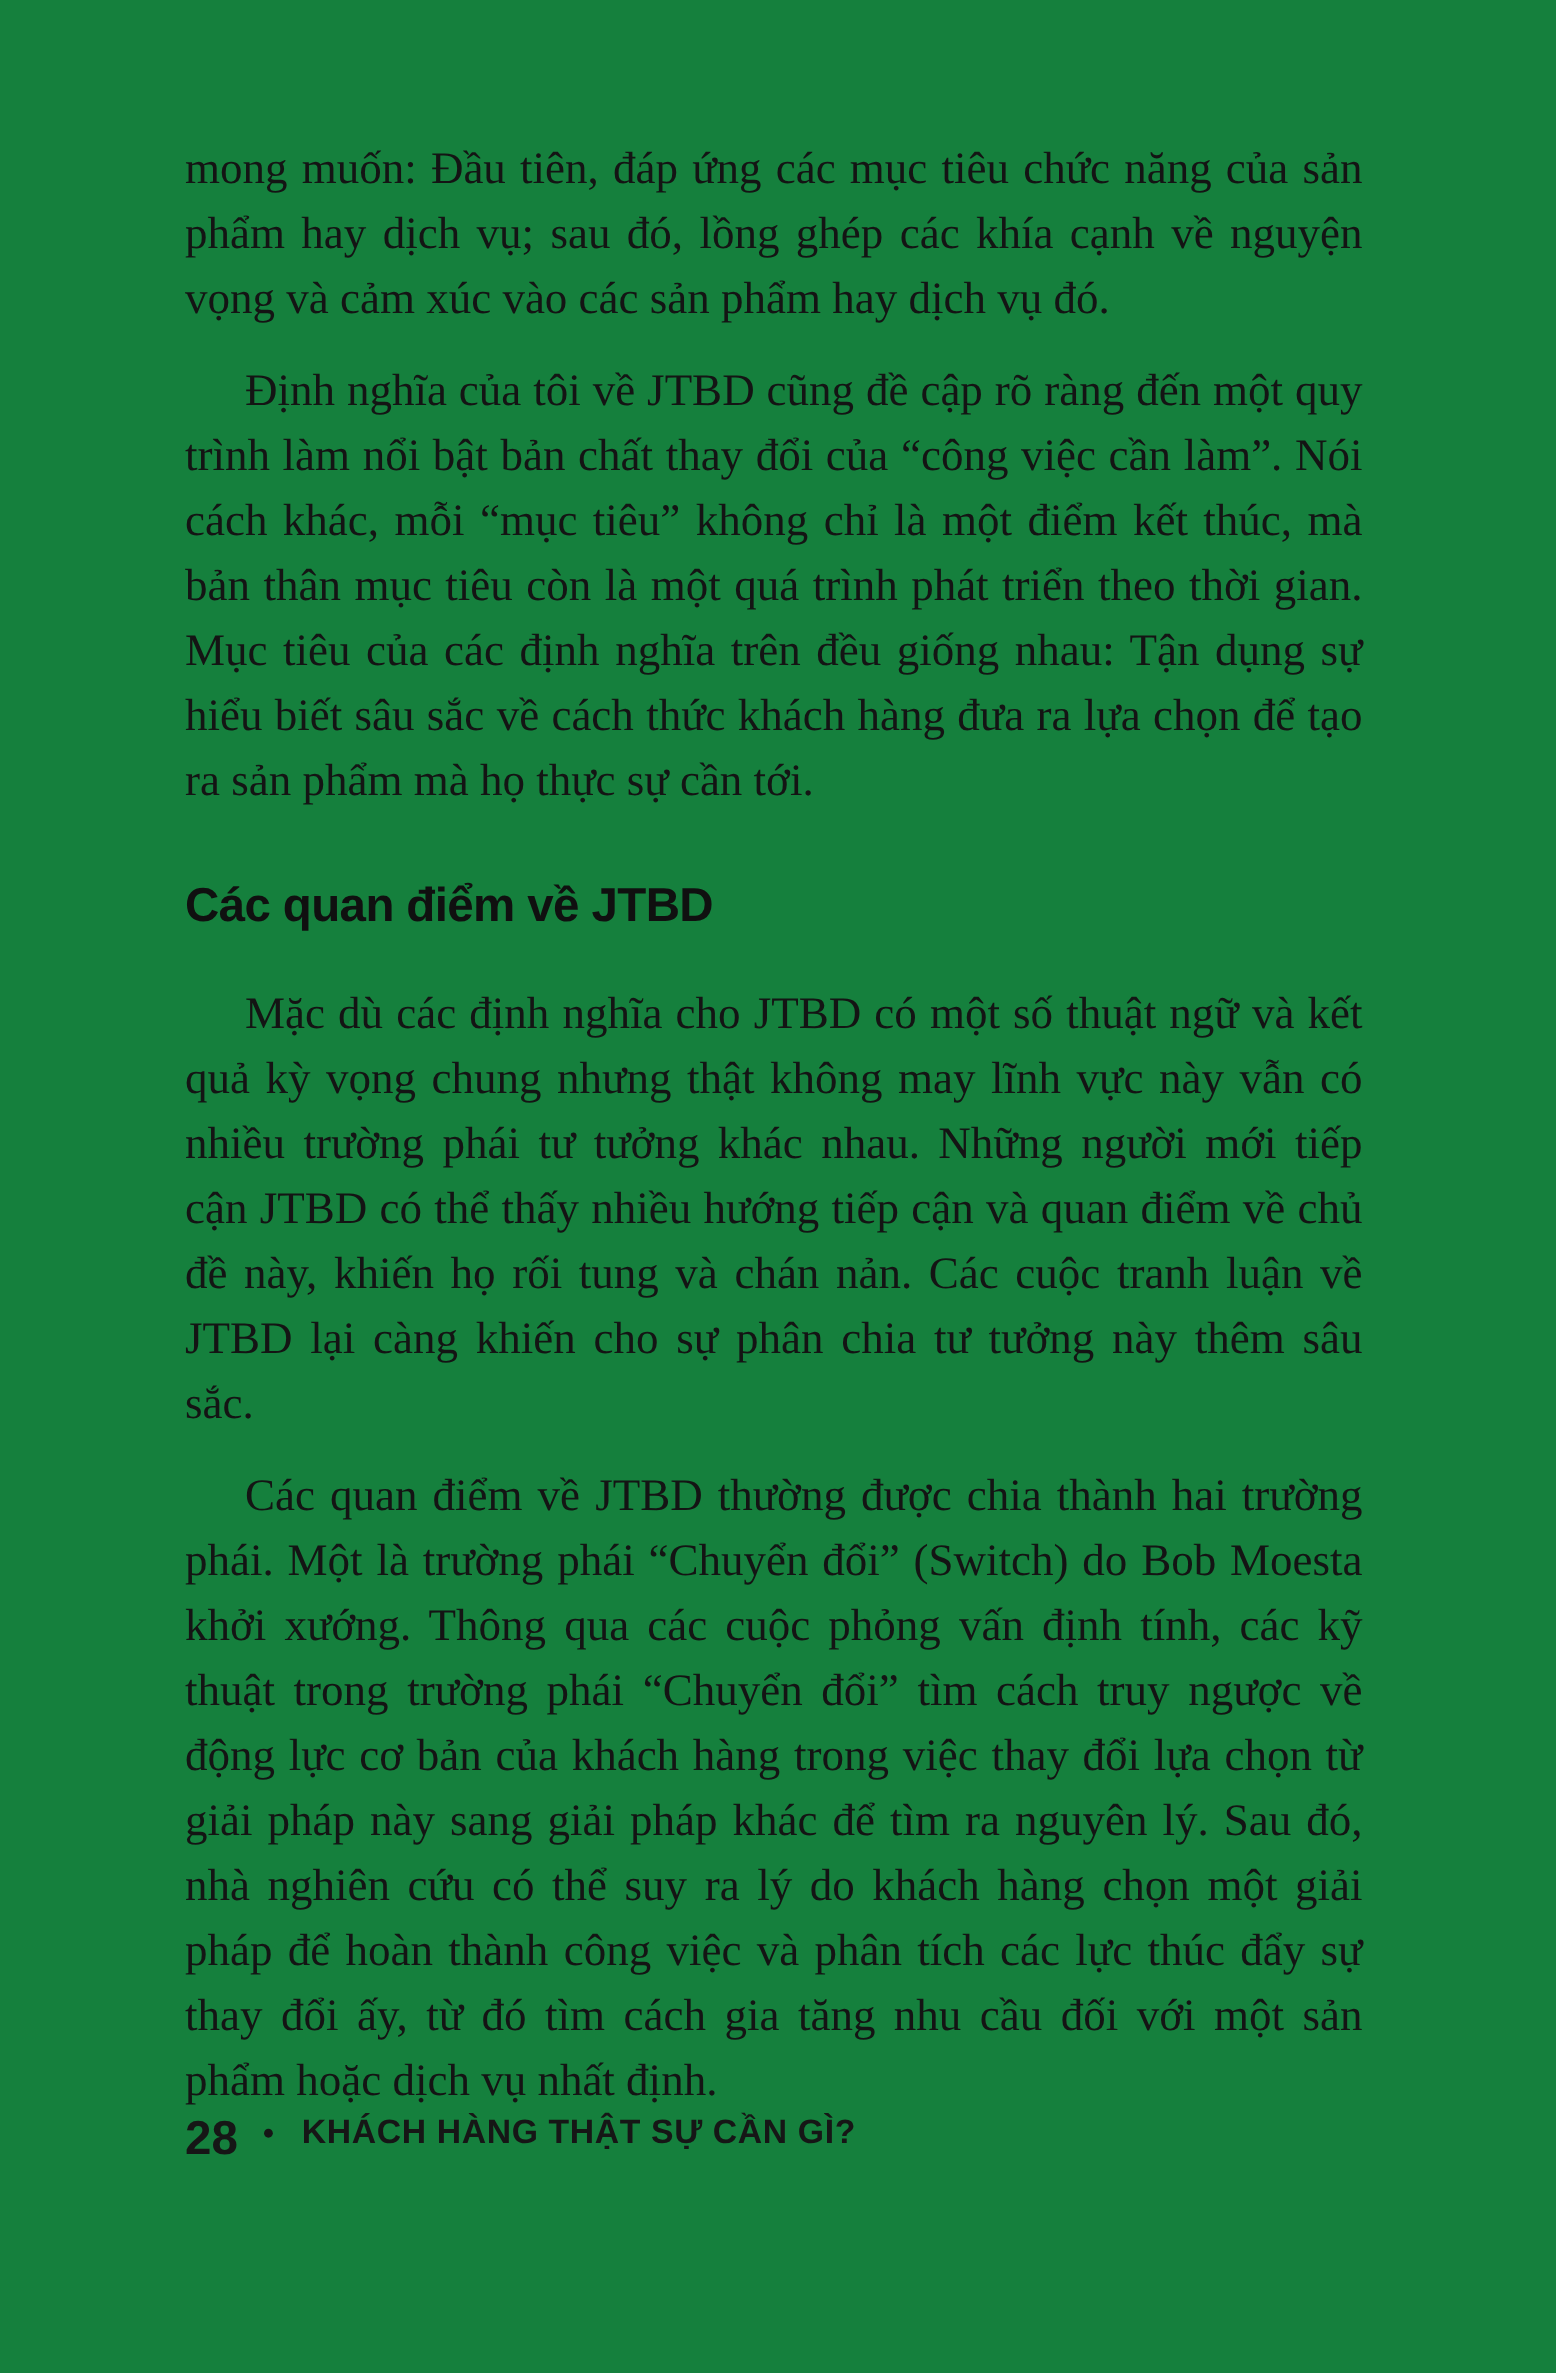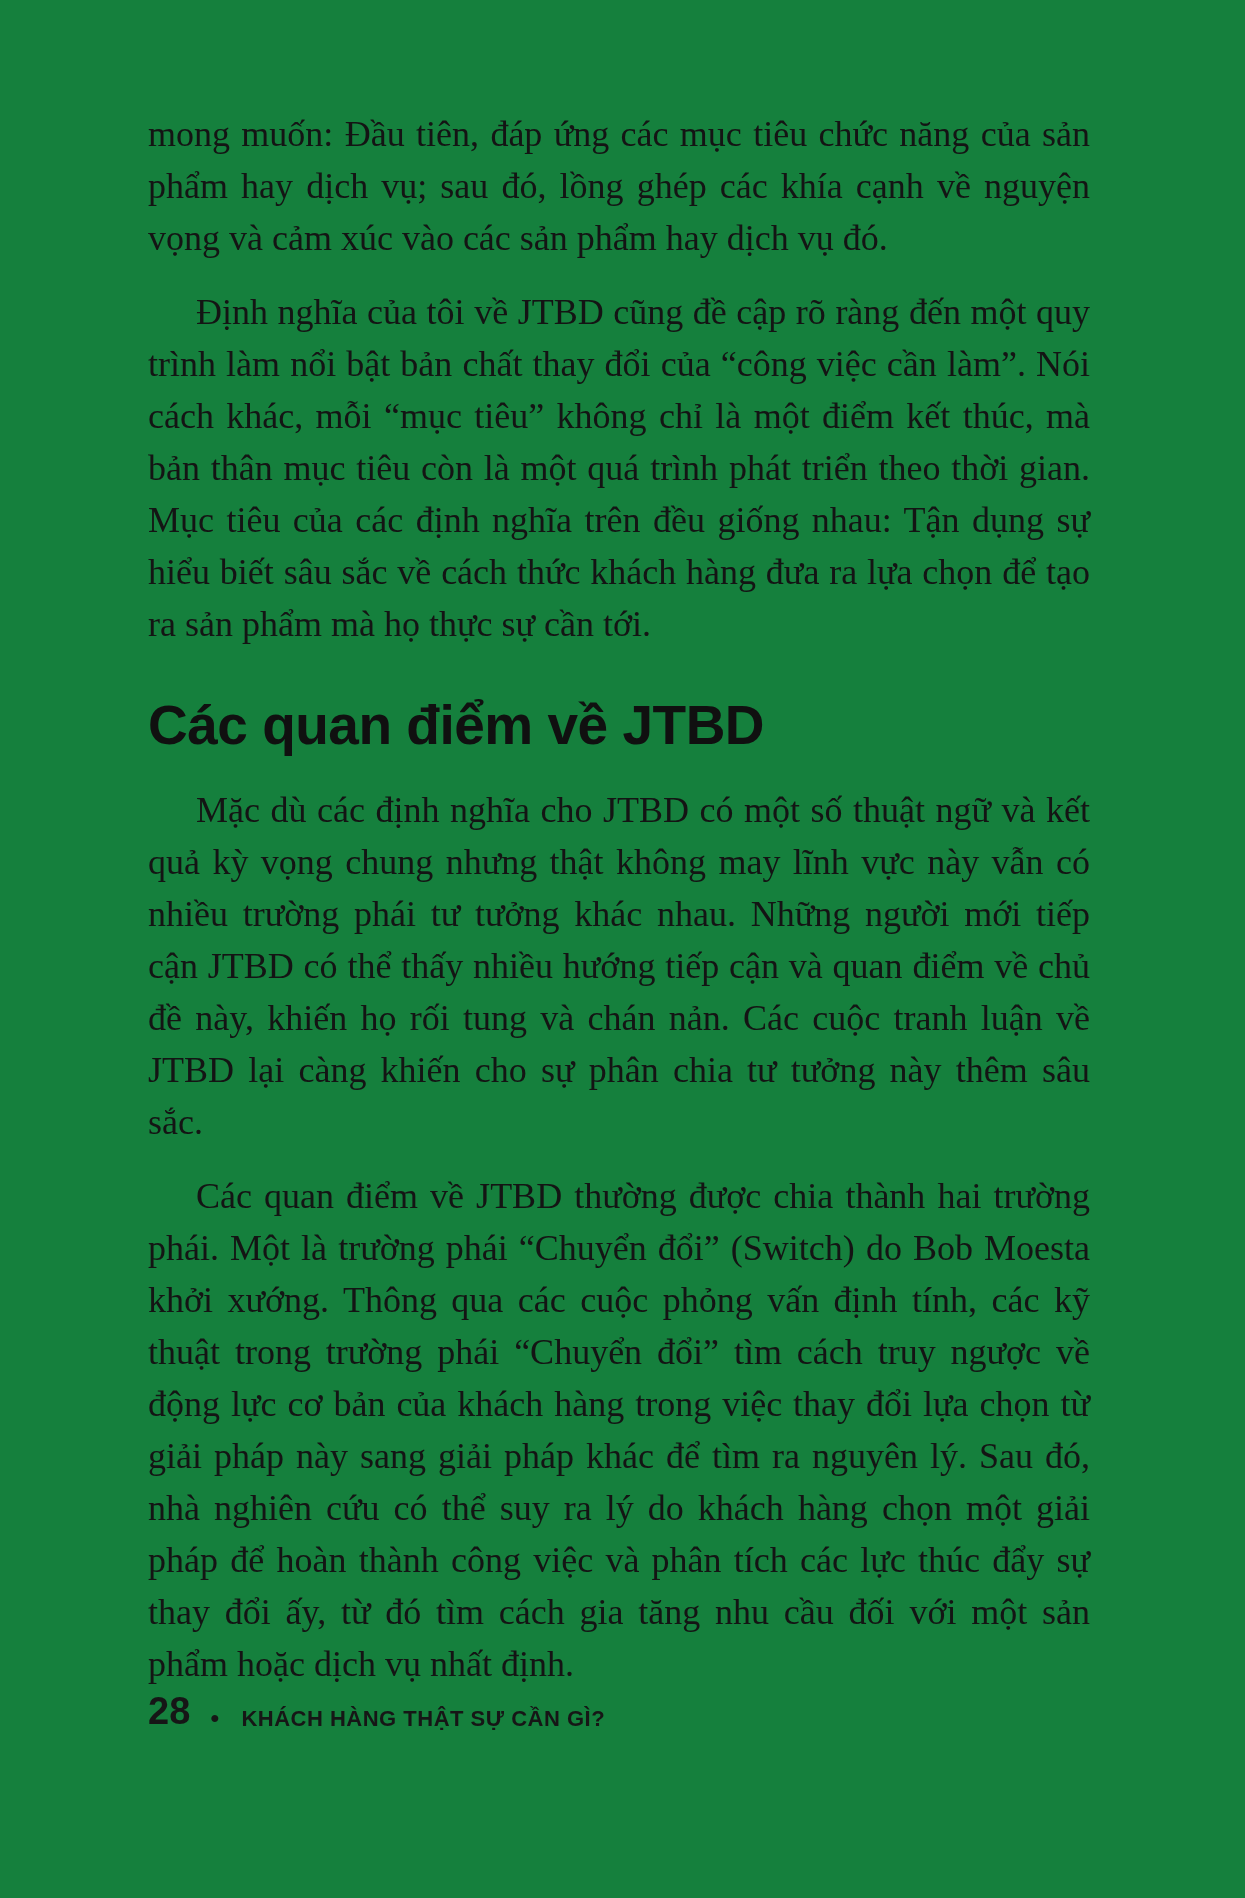--- a/index.html
+++ b/index.html
@@ -29,52 +29,52 @@
   .para {
     margin: 0 0 22px 0;
     text-indent: 48px;
   }
   .para.no-indent {
     text-indent: 0;
   }
   .section-heading {
     font-family: "Liberation Sans", "DejaVu Sans", sans-serif;
     font-weight: bold;
-    font-size: 55px;
+    font-size: 38px;
     line-height: 58px;
     letter-spacing: -0.5px;
     color: #101010;
     text-align: left;
     text-indent: 0;
     margin: 46px 0 30px 0;
   }
   .footer {
     position: absolute;
     left: 148px;
     top: 1692px;
     display: flex;
-    align-items: flex-end;
+    align-items: flex-start;
     font-family: "Liberation Sans", "DejaVu Sans", sans-serif;
     color: #161616;
     white-space: nowrap;
   }
   .page-num {
     font-size: 38px;
     font-weight: bold;
     line-height: 1;
   }
   .footer-bullet {
     font-size: 26px;
     margin: 0 22px 0 20px;
     line-height: 1;
     position: relative;
     top: 1px;
   }
   .running-title {
-    font-size: 22px;
+    font-size: 27px;
     font-weight: bold;
     letter-spacing: 0.5px;
     line-height: 1;
     text-transform: uppercase;
   }
 </style>
 </head>
 <body>
 
 <div class="page">

